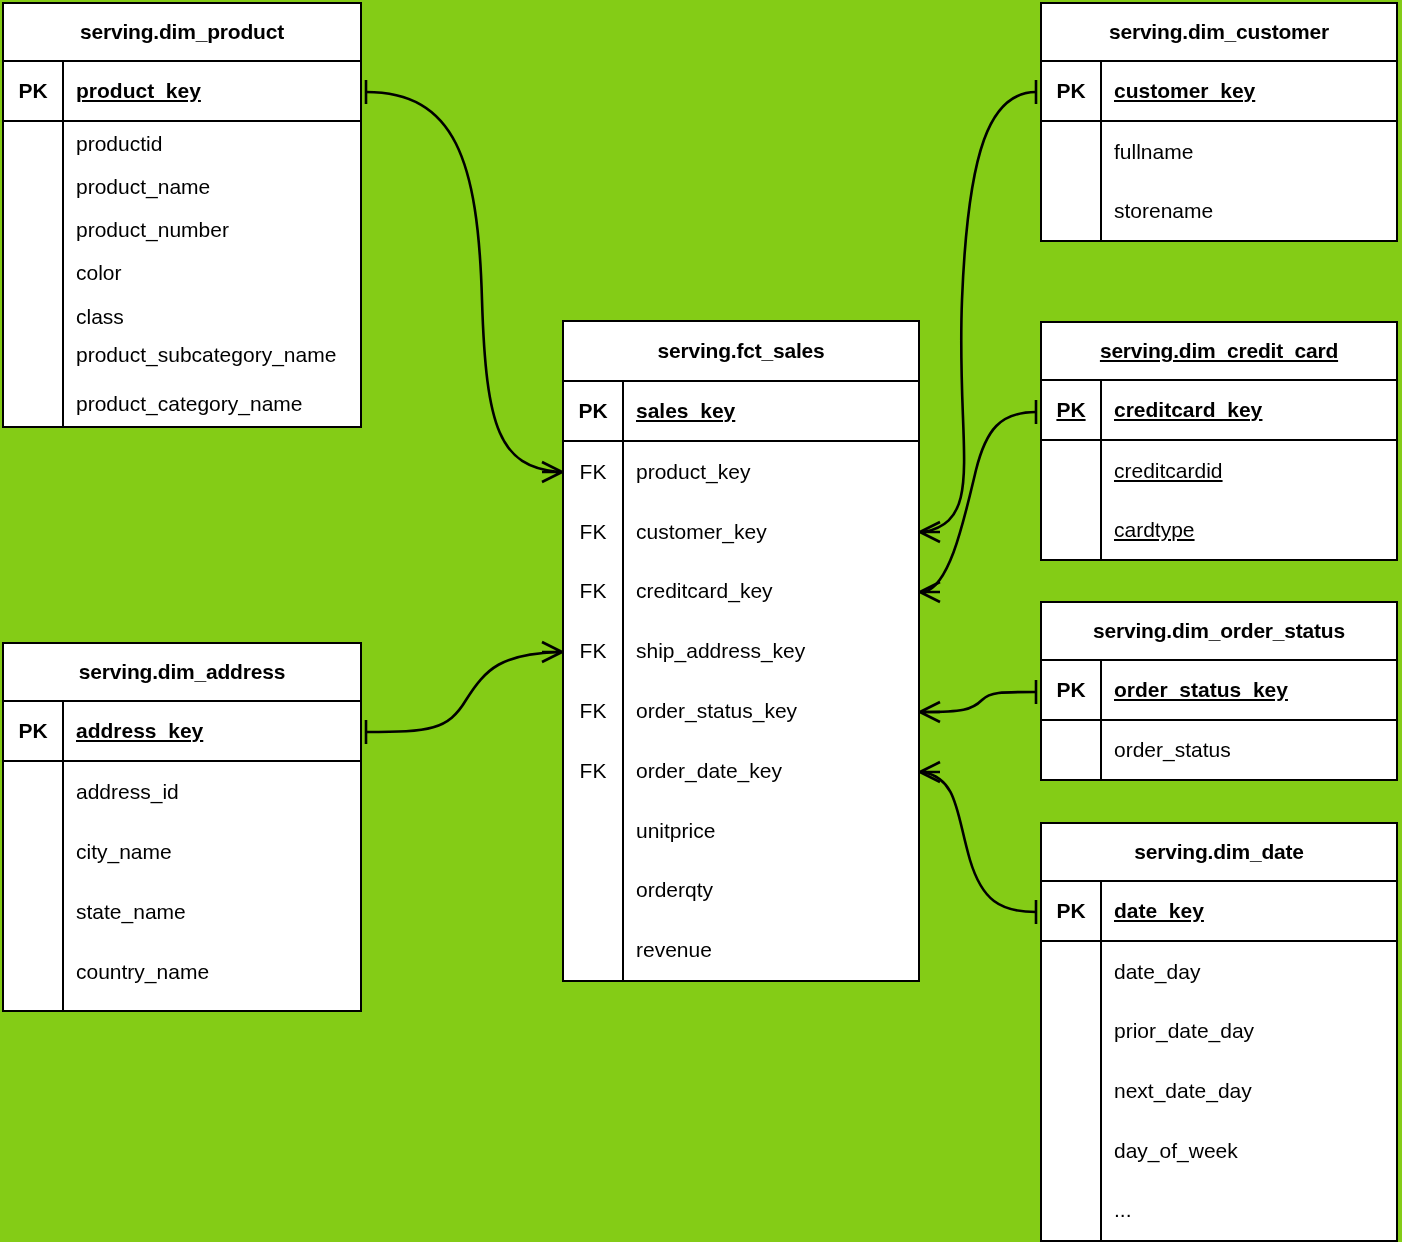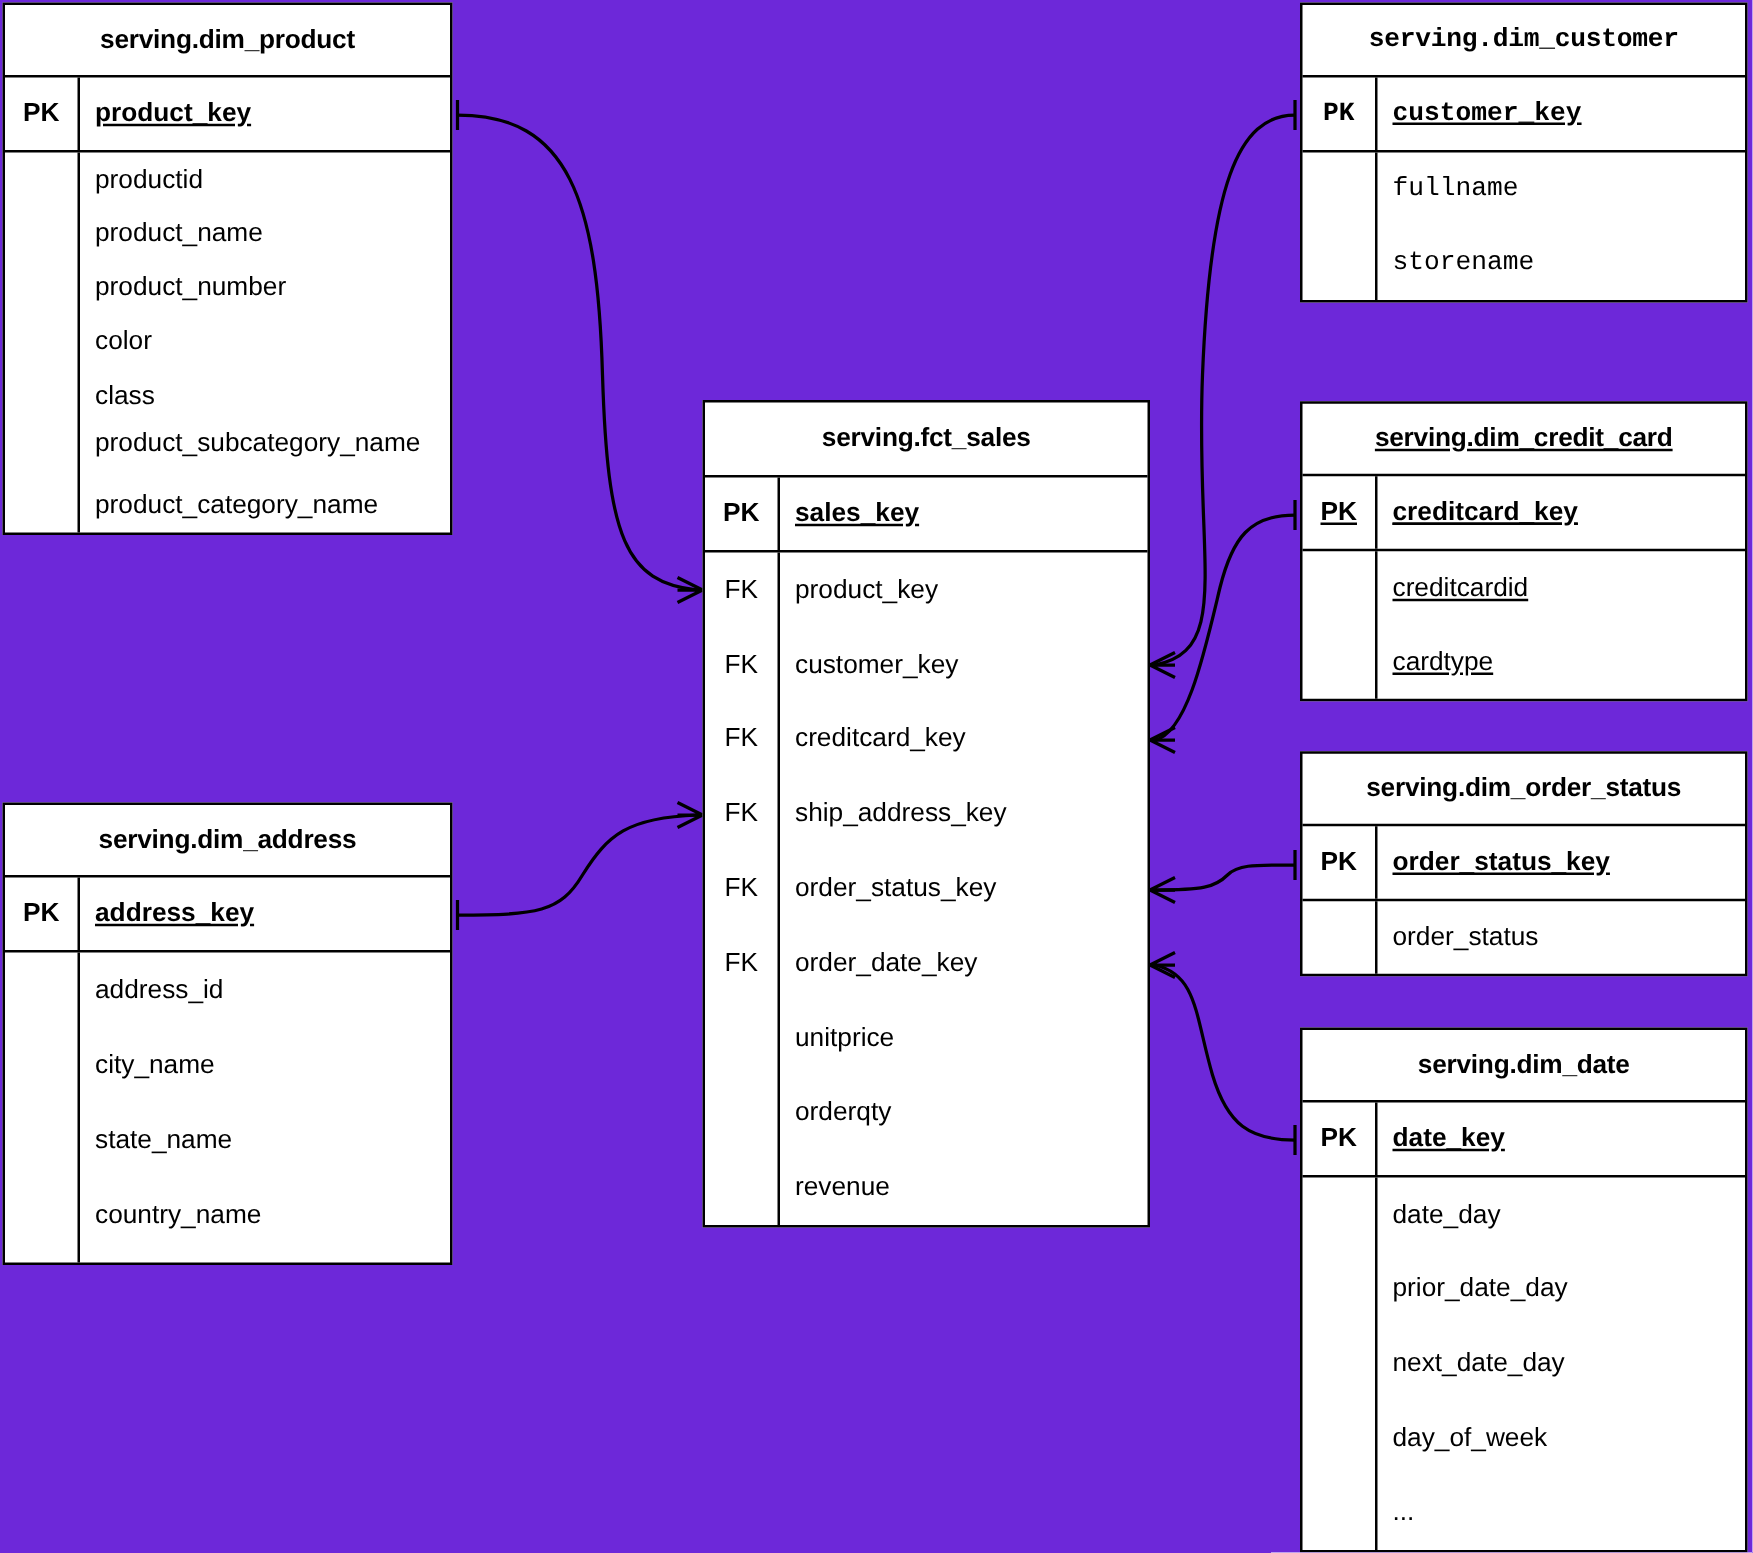--- a/index.html
+++ b/index.html
@@ -8,21 +8,21 @@
     background: #ffffff;
   }
   body {
     font-family: "Liberation Sans", sans-serif;
     color: #000000;
   }
   #canvas {
     position: relative;
     width: 1402px;
     height: 1242px;
-    background: #6d28d9;
+    background: #84cc16;
     overflow: hidden;
   }
   #edges {
     position: absolute;
     left: 0;
     top: 0;
     width: 1402px;
     height: 1242px;
     pointer-events: none;
   }
@@ -239,21 +239,21 @@
         <div class="attr">ship_address_key</div>
         <div class="attr">order_status_key</div>
         <div class="attr">order_date_key</div>
         <div class="attr">unitprice</div>
         <div class="attr">orderqty</div>
         <div class="attr">revenue</div>
       </div>
     </div>
   </div>
 
-  <div class="entity" style="left:1040px; top:2px; width:358px;font-family:Liberation Mono, monospace;">
+  <div class="entity" style="left:1040px; top:2px; width:358px;">
     <div class="entity-title" style="height:58px;">serving.dim_customer</div>
     <div class="row row-key" style="height:60px;">
       <div class="keycell">PK</div>
       <div class="namecell pk">customer_key</div>
     </div>
     <div class="attrs" style="height:118px;">
       <div class="attrs-key">
         <div class="fkcell"></div>
         <div class="fkcell"></div>
       </div>

